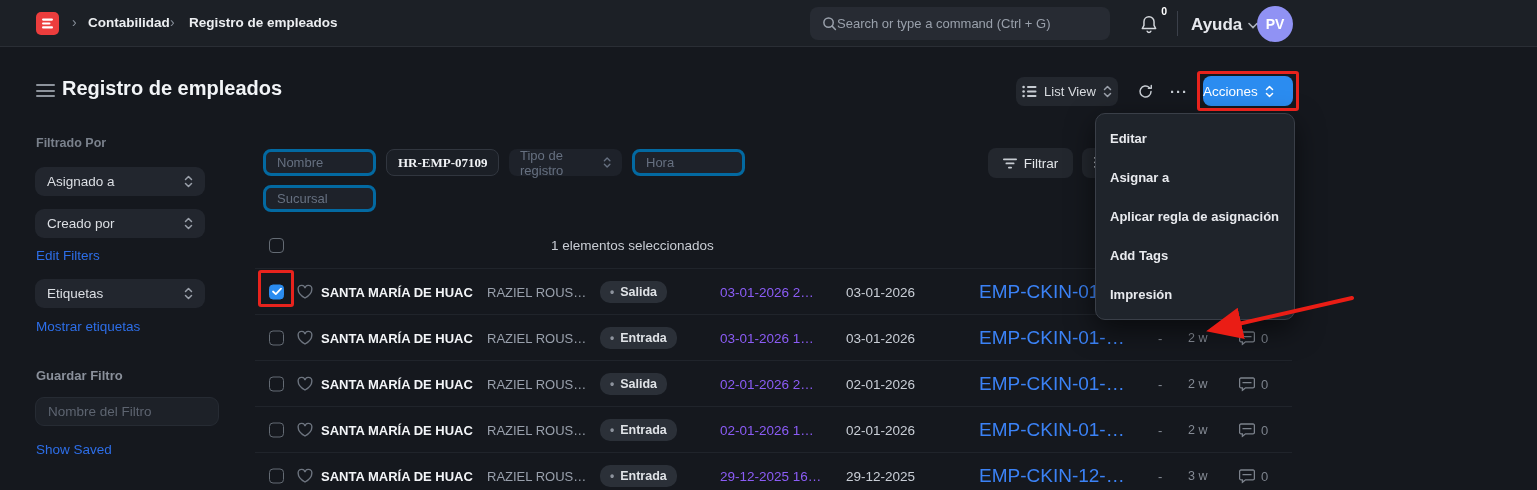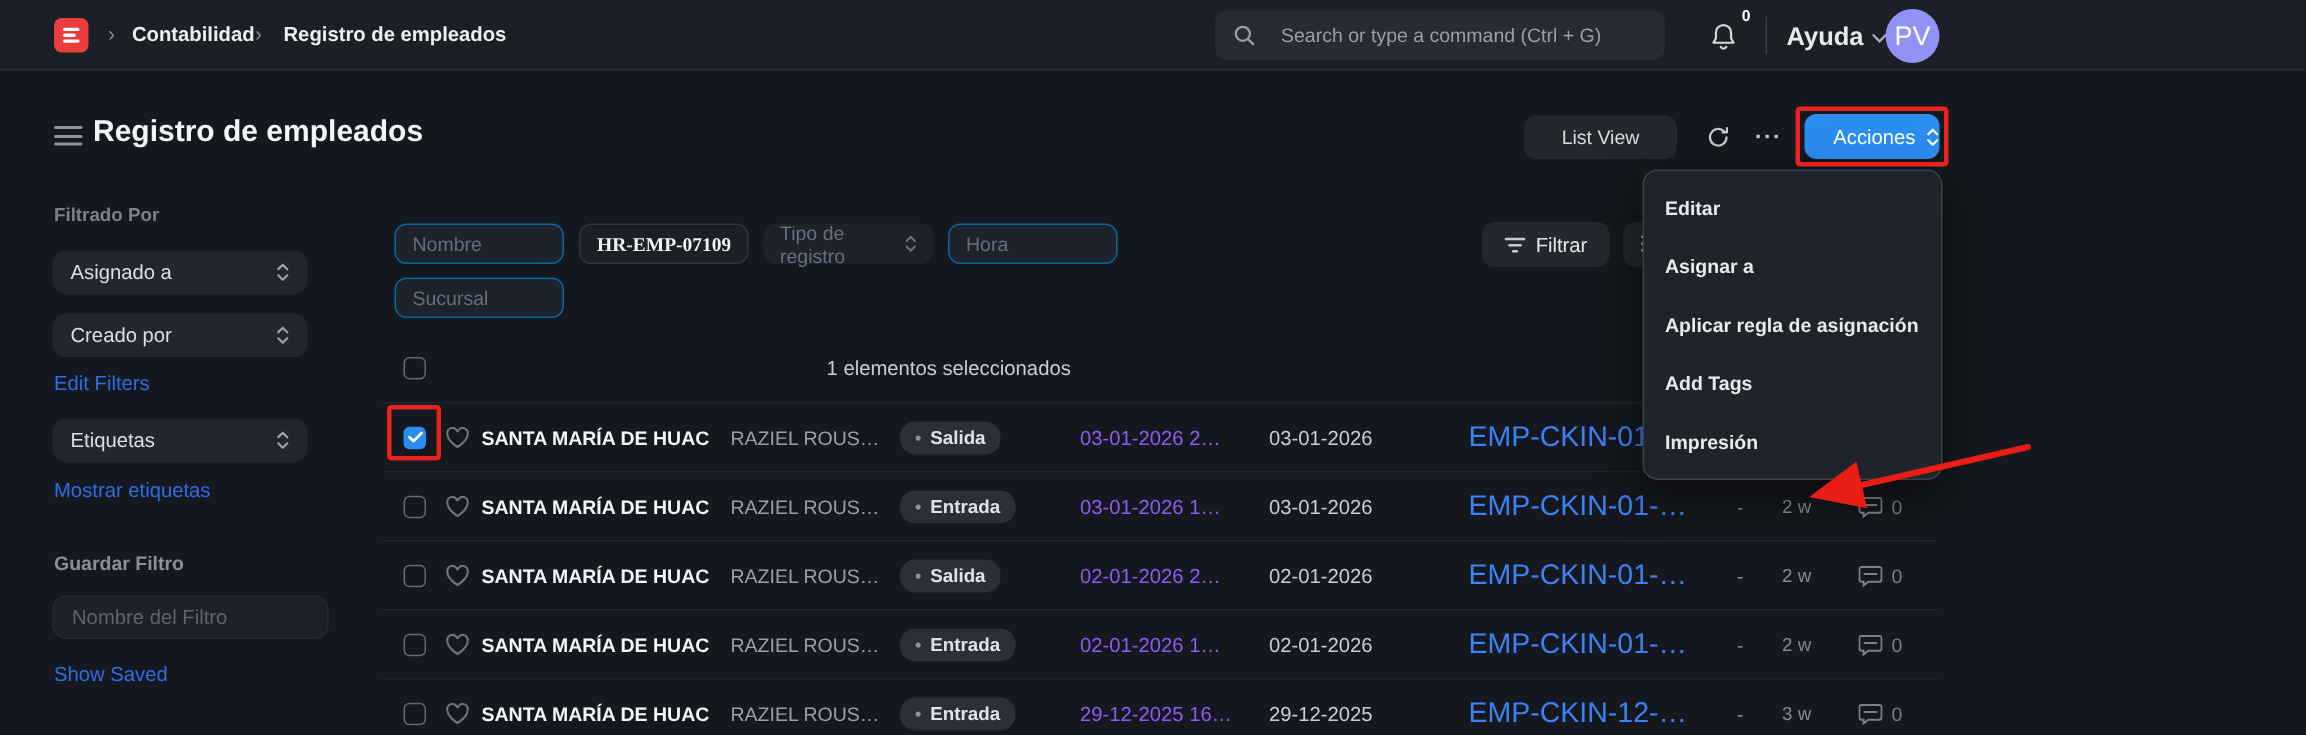--- a/index.html
+++ b/index.html
@@ -11,64 +11,64 @@
     color:#e8eaee;
   }
   
   .navbar { position:absolute; left:0; top:0; width:1537px; height:47px;
     background:#1c2026; border-bottom:1px solid #2a2e35; }
   .logo { position:absolute; left:36px; top:12px; width:23px; height:23px;
     background:#ec3d3d; border-radius:5px; display:flex; align-items:center; justify-content:center; }
   .crumb-sep { position:absolute; top:14px; color:#868d98; font-size:14px; }
   .crumb { position:absolute; top:15px; font-size:13.5px; font-weight:600; color:#eceef1; white-space:nowrap; }
   .searchbar { position:absolute; left:810px; top:7px; width:300px; height:33px;
-    background:#272b33; border-radius:8px; display:flex; align-items:center; gap:17px; padding:0 12px; }
+    background:#272b33; border-radius:8px; display:flex; align-items:center; gap:0; padding:0 12px; }
   .searchbar span { font-size:13px; color:#99a0ab; white-space:nowrap; }
   .bell-wrap { position:absolute; left:1136px; top:9px; width:30px; height:30px; cursor:pointer; }
   .bell-badge { position:absolute; right:-1px; top:-4px; font-size:10.5px; font-weight:700; color:#fff; }
   .nav-divider { position:absolute; left:1177px; top:11px; width:1px; height:25px; background:#3b404a; }
   .help { position:absolute; left:1191px; top:15px; font-size:17px; font-weight:600; color:#e7e9ee;
     display:flex; align-items:center; gap:6px; cursor:pointer; }
   .avatar { position:absolute; left:1257px; top:6px; width:36px; height:36px; border-radius:50%;
     background:#9092f4; display:flex; align-items:center; justify-content:center;
-    font-size:18px; font-weight:400; color:#fff; cursor:pointer; }
+    font-size:14px; font-weight:700; color:#fff; cursor:pointer; }
   
   .hamburger { position:absolute; left:36px; top:84px; width:19px; height:13px; cursor:pointer; }
   .hamburger i { display:block; height:2px; background:#8d939c; border-radius:2px; margin-bottom:3.5px; }
   .page-title { position:absolute; left:62px; top:77px; font-size:20px; font-weight:700; color:#f2f4f7; }
   .btn { background:#23272e; border:none; border-radius:8px; color:#d9dce0;
     font-family:inherit; font-size:13px; display:flex; align-items:center; justify-content:center;
     gap:7px; cursor:pointer; }
-  .listview-btn { position:absolute; left:1016px; top:77px; width:102px; height:29px; font-weight:500;flex-direction:column; }
+  .listview-btn { position:absolute; left:1016px; top:77px; width:102px; height:29px; font-weight:500; }
   .icon-btn { position:absolute; top:77px; height:29px; background:transparent; border:none;
     color:#c7ccd2; display:flex; align-items:center; justify-content:center; cursor:pointer; }
   .refresh-btn { left:1128px; width:34px; }
   .more-btn { left:1163px; width:32px; font-size:15px; letter-spacing:1px; color:#c7ccd2; font-weight:700; }
   .acciones-btn { position:absolute; left:1203px; top:76px; width:90px; height:30px;
     background:#2b8cf0; border:none; border-radius:8px; color:#fff; font-size:13.5px; font-weight:500;
-    font-family:inherit; display:flex; align-items:center; justify-content:flex-end; gap:7px; cursor:pointer; }
+    font-family:inherit; display:flex; align-items:center; justify-content:flex-start; gap:7px; cursor:pointer; }
   
   .dropdown { position:absolute; left:1095px; top:113px; width:200px; z-index:40;
     background:#1f242b; border:1px solid #3a3f48; border-radius:10px; padding:5px 0;
     box-shadow:0 10px 28px rgba(0,0,0,0.55); }
   .menu-item { height:39px; line-height:39px; padding:0 14px; font-size:13px; font-weight:600;
     color:#e8eaee; white-space:nowrap; cursor:pointer; }
   .menu-item.hl { background:#272c35; }
   
   .side-label { position:absolute; left:36px; font-size:12.5px; font-weight:700; color:#7a818c; }
   .sel { position:absolute; left:35px; width:170px; height:29px; background:#22262e; border-radius:9px;
     display:flex; align-items:center; justify-content:space-between; padding:0 12px; cursor:pointer; }
   .sel span { font-size:13.5px; color:#dcdfe4; }
   .side-link { position:absolute; left:36px; font-size:13.5px; color:#2d6ee8; cursor:pointer; }
   .side-input { position:absolute; left:35px; width:184px; height:29px; background:#1d2128;
     border:1px solid #262b33; border-radius:9px; color:#c9cdd4; font-size:13.5px;
     font-family:inherit; padding:0 12px; }
   .side-input::placeholder { color:#5d6470; }
   
-  .finput { position:absolute; height:27px; width:113px; background:#1e222a; border:1px solid #0369a1;
+  .finput { position:absolute; height:27px; width:113px; background:#1e222a; border:3px solid #0369a1;
     border-radius:8px; color:#f0f2f5; font-size:13px; font-family:inherit; padding:0 11px; }
   .finput::placeholder { color:#667080; }
   .finput.filled { background:#1b1f26; border:1px solid #31363f; font-weight:600; text-align:center;font-family:Liberation Serif, serif; }
   .fsel { position:absolute; height:27px; width:113px; background:#1e222a; border-radius:8px;
     display:flex; align-items:center; justify-content:space-between; padding:0 11px; cursor:pointer; }
   .fsel span { font-size:13px; color:#667080; }
   .filtrar-btn { position:absolute; left:988px; top:148px; width:85px; height:30px; font-size:13.5px; color:#e2e5e9; }
   .sort-btn { position:absolute; left:1082px; top:148px; width:40px; height:30px; }
   
   .checkbox { width:15px; height:15px; border:1.5px solid #646b74; border-radius:4px; background:transparent;

